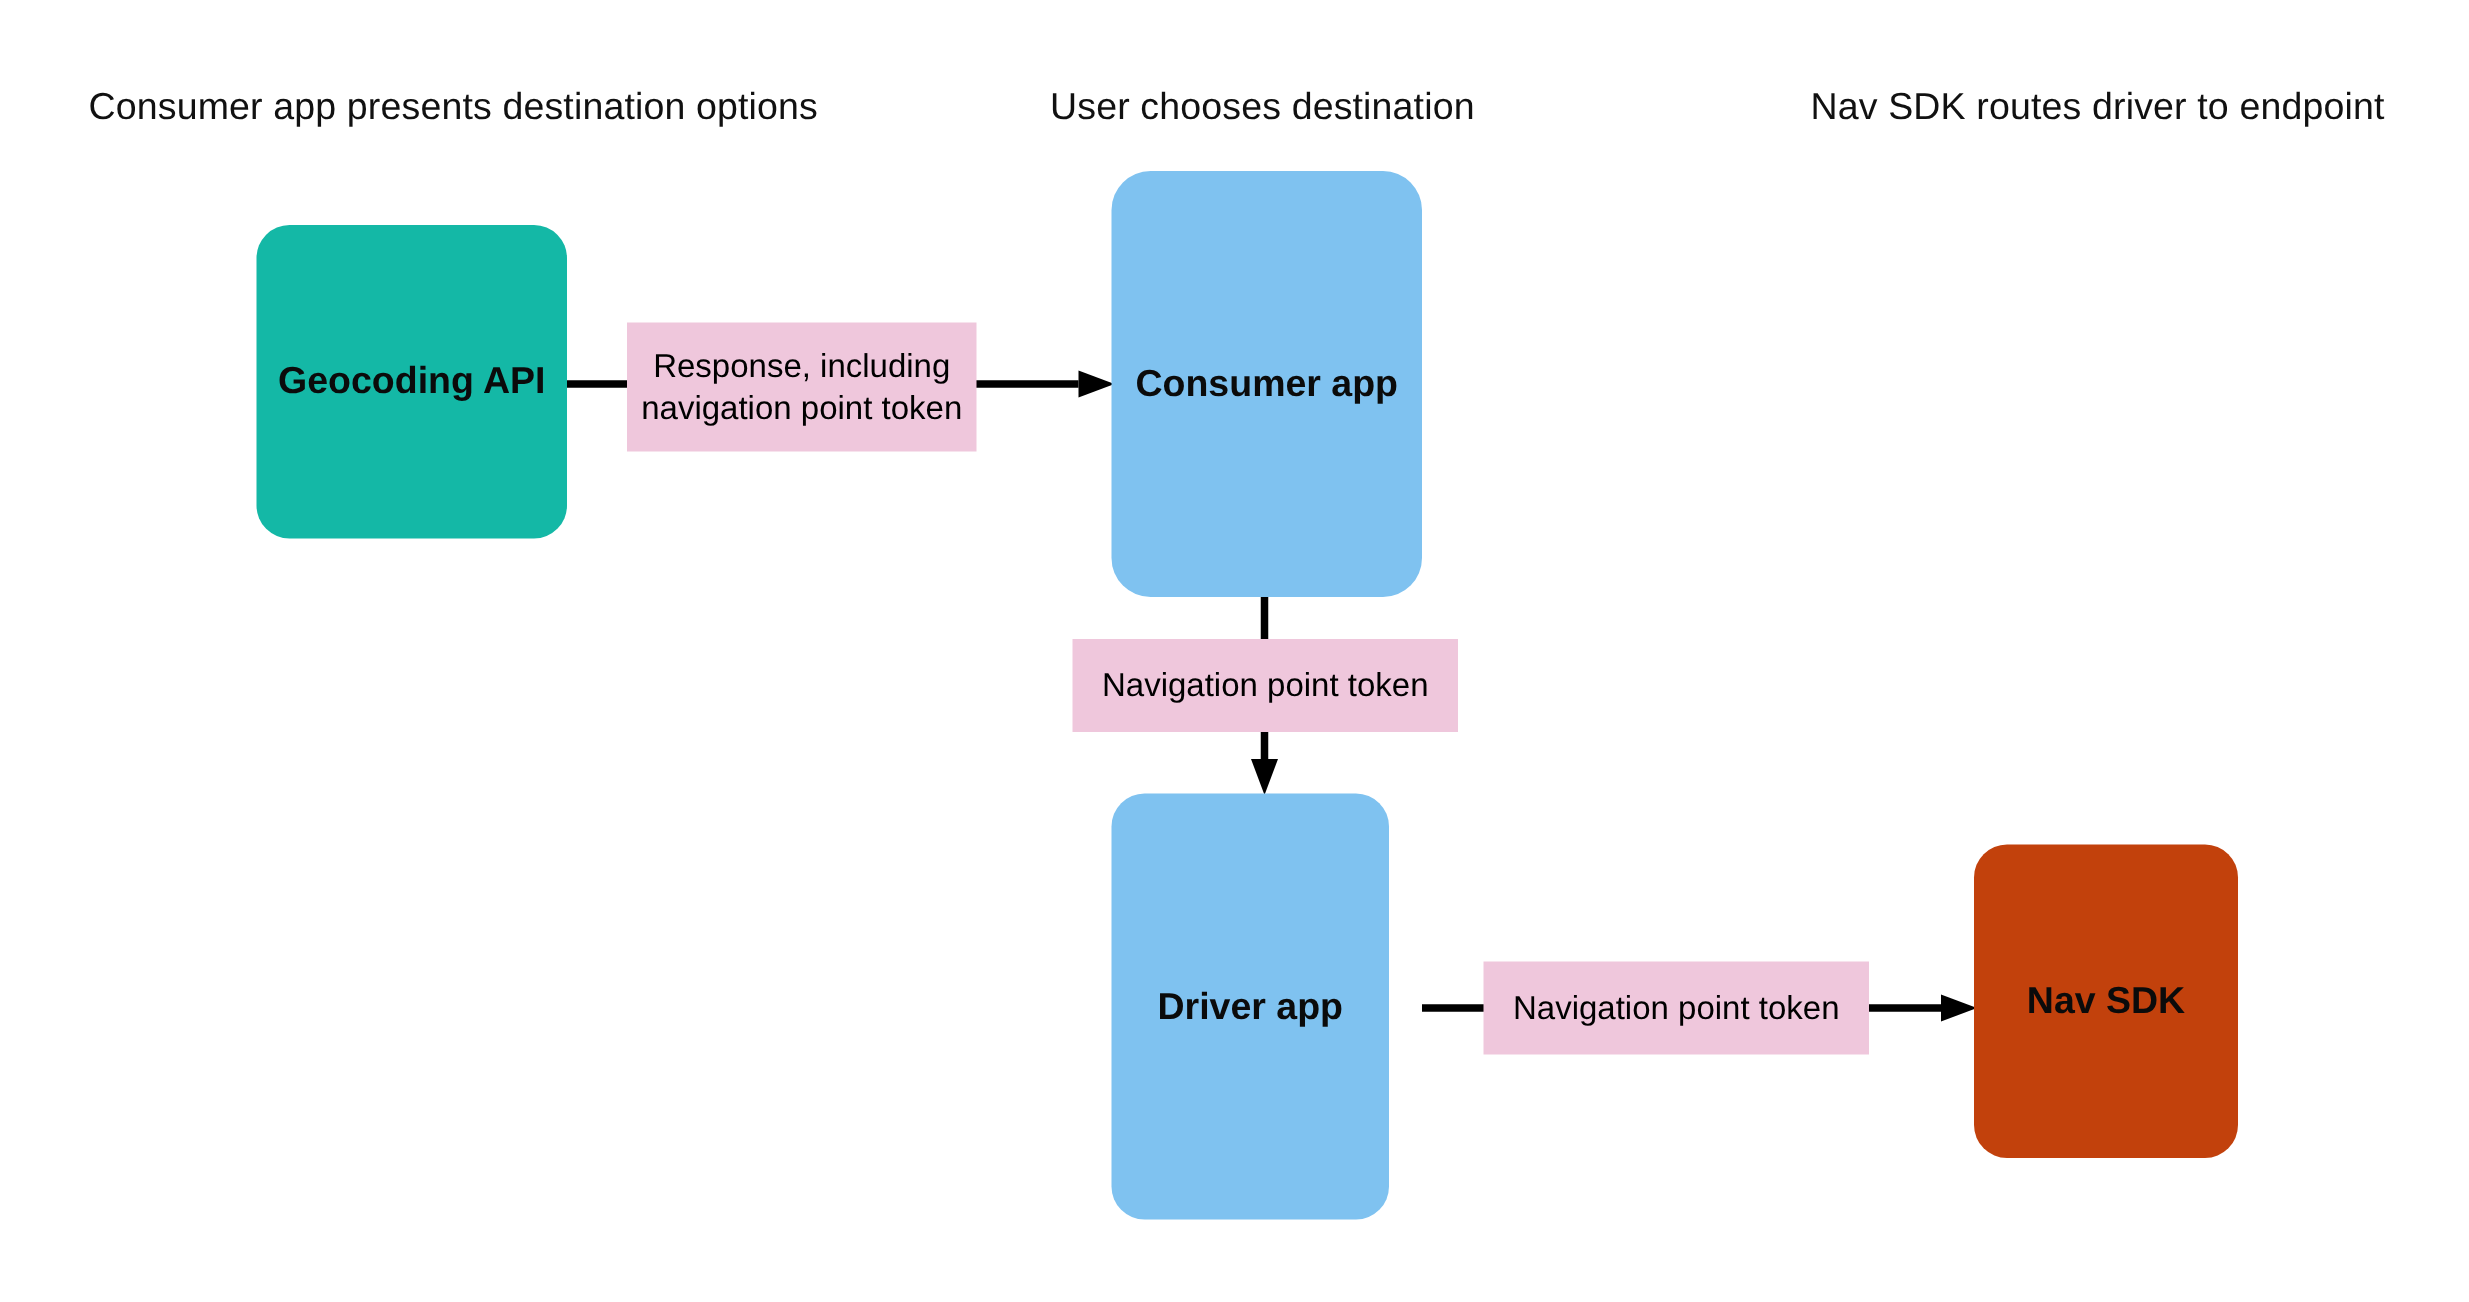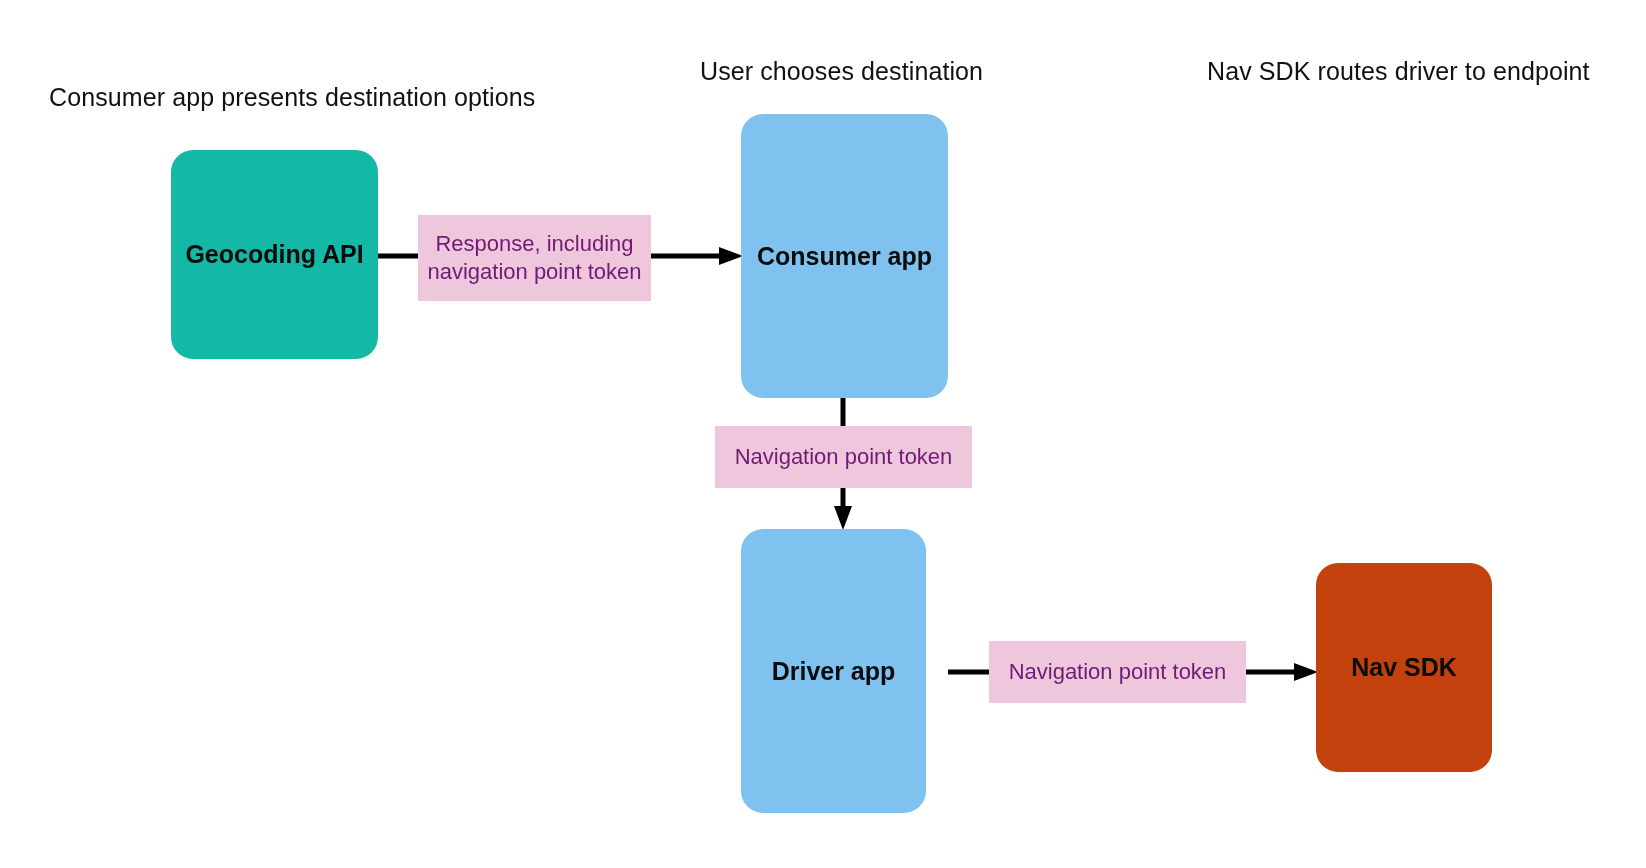--- a/index.html
+++ b/index.html
@@ -43,37 +43,37 @@
   }
   .edge-label {
     position: absolute;
     display: flex;
     align-items: center;
     justify-content: center;
     text-align: center;
     font-size: 22px;
     font-weight: 400;
     line-height: 1.28;
-    color: #701a75;
+    color: #000000;
     box-sizing: border-box;
     z-index: 4;
     padding: 0 6px;
   }
   .conn {
     position: absolute;
     z-index: 2;
   }
   .conn svg { display: block; overflow: visible; }
 </style>
 </head>
 <body>
 
 <div id="canvas">
 
-  <div class="col-header" style="left:49px; top:57px;margin-top:26px;">Consumer app presents destination options</div>
+  <div class="col-header" style="left:59px; top:57px;">Consumer app presents destination options</div>
   <div class="col-header" style="left:700px; top:57px;text-align:right;">User chooses destination</div>
   <div class="col-header" style="left:1207px; top:57px;">Nav SDK routes driver to endpoint</div>
 
   <div class="conn" style="left:371px; top:246px;">
     <svg width="372" height="20" viewBox="0 0 372 20">
       <line x1="0" y1="10" x2="348" y2="10" stroke="#000000" stroke-width="5"></line>
       <polygon points="348,1 372,10 348,19" fill="#000000"></polygon>
     </svg>
   </div>
 
@@ -88,21 +88,21 @@
     <svg width="370" height="20" viewBox="0 0 370 20">
       <line x1="0" y1="10" x2="346" y2="10" stroke="#000000" stroke-width="5"></line>
       <polygon points="346,1 370,10 346,19" fill="#000000"></polygon>
     </svg>
   </div>
 
   <div class="node" style="left:171px; top:150px; width:207px; height:209px; background:#14b8a6;">
     <span>Geocoding API</span>
   </div>
 
-  <div class="node" style="left:741px; top:114px; width:207px; height:284px; background:#7fc2f0;">
+  <div class="node" style="left:741px; top:114px; width:207px; height:284px; background:#7fc2f0;border-radius:26px;">
     <span>Consumer app</span>
   </div>
 
   <div class="node" style="left:741px; top:529px; width:185px; height:284px; background:#7fc2f0;">
     <span>Driver app</span>
   </div>
 
   <div class="node" style="left:1316px; top:563px; width:176px; height:209px; background:#c2410c;">
     <span>Nav SDK</span>
   </div>

